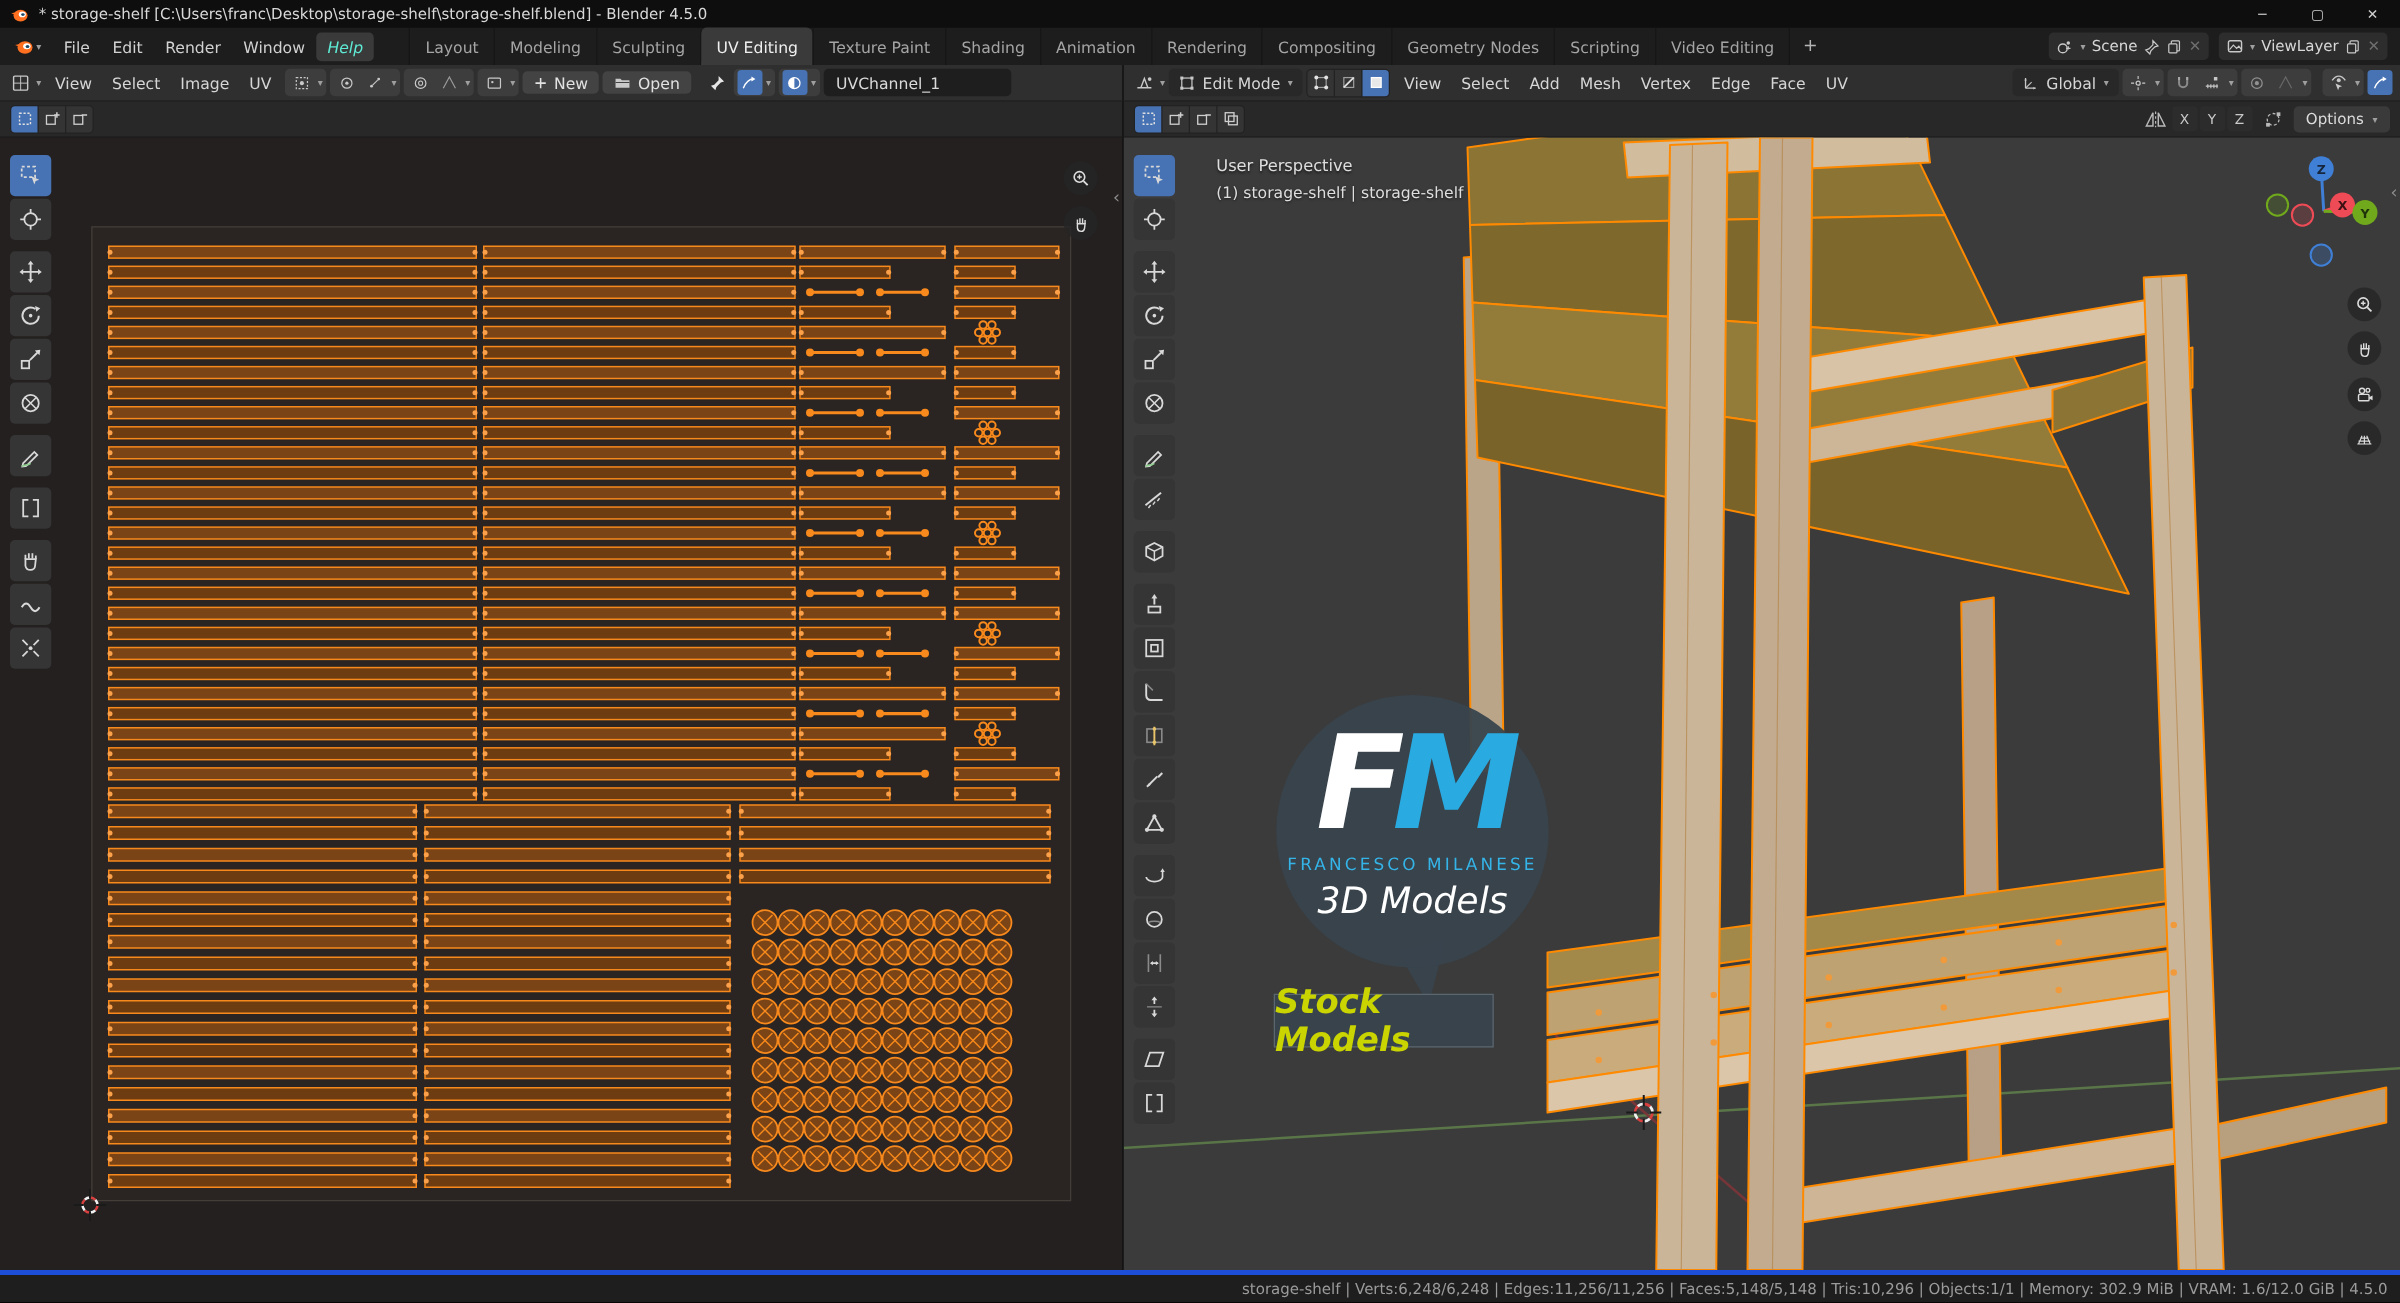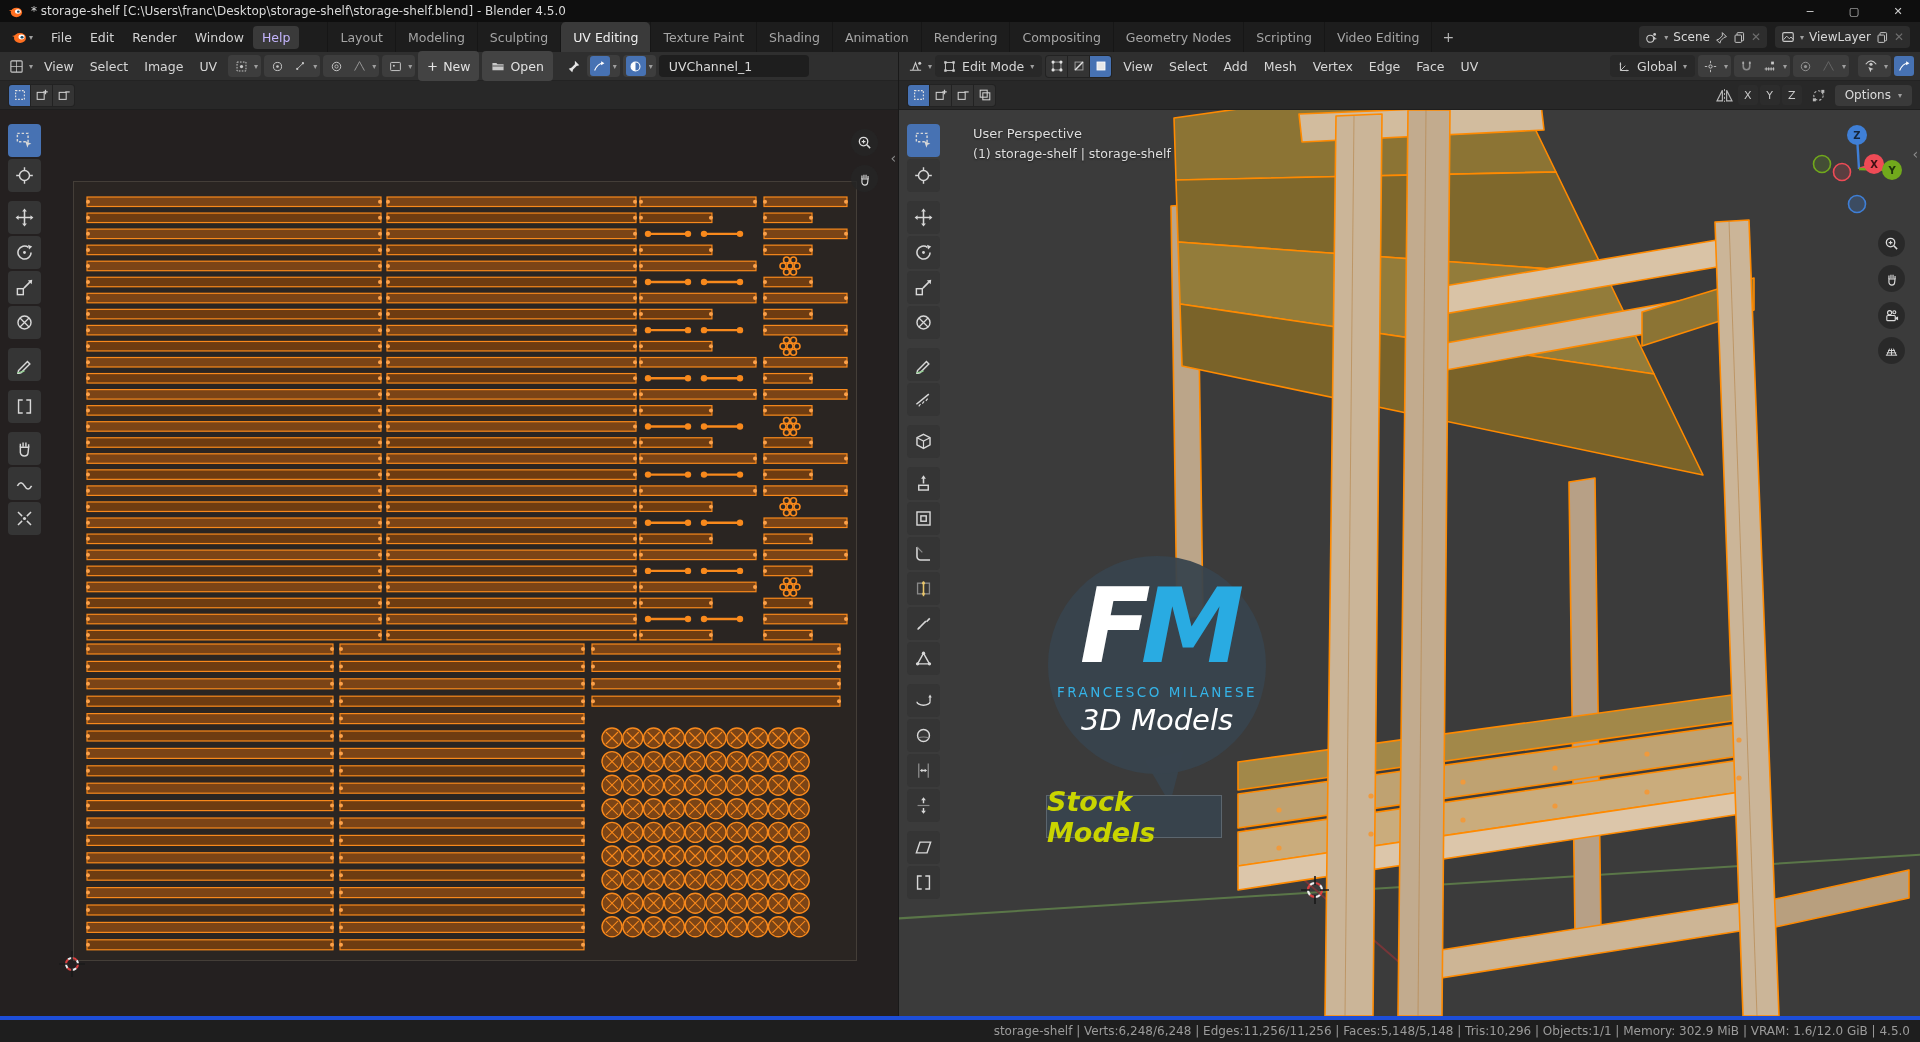--- a/index.html
+++ b/index.html
@@ -12,21 +12,21 @@
   .titlebar .title { font-size:12px; color:#d9d9d9; }
   .wctrls { margin-left:auto; display:flex; height:22px; }
   .wbtn { width:44px; height:22px; display:flex; align-items:center; justify-content:center;
           color:#cfcfcf; font-size:11px; }
 
   
   .menubar { height:30px; background:#1d1d1d; display:flex; align-items:center; padding:0 6px; }
   .appmenu { display:flex; align-items:center; gap:2px; padding:0 5px; height:24px; border-radius:3px; }
   .menus { display:flex; margin-left:4px;justify-content:flex-end; }
   .menu-item { padding:4px 9px; font-size:12.5px; color:#d2d2d2; border-radius:4px; }
-  .menu-item.hl { background:#3a3a3a; color:#c4b5fd; }
+  .menu-item.hl { background:#3a3a3a; color:#5eead4;font-style:italic; }
   .tabs { display:flex; margin-left:28px; height:30px; align-items:stretch; }
   .tab { padding:0 12px; display:flex; align-items:center; font-size:12.5px; color:#a5a5a5;
          border-left:1px solid #161616; }
   .tab:last-child { border-right:1px solid #161616; }
   .tab.active { background:#3a3a3a; color:#efefef; border-radius:5px 5px 0 0; }
   .addtab { padding:0 10px; color:#b5b5b5; font-size:14px; display:flex; align-items:center; }
   .rightwidgets { margin-left:auto; display:flex; gap:8px; margin-right:4px; }
   .widget { display:flex; align-items:center; gap:5px; height:22px; background:#2d2d2d;
             border-radius:4px; padding:0 6px; font-size:12px; color:#d8d8d8; }
   .widget .dim { color:#6f6f6f; }
@@ -37,39 +37,39 @@
   .uv-editor { width:898px; position:relative; }
   .v3d { width:1022px; border-left:1px solid #191919; position:relative; }
 
   .hdr { height:29px; background:#2f2f2f; border-bottom:1px solid #232323;
          display:flex; align-items:center; gap:3px; padding:0 6px; font-size:12.5px; color:#d6d6d6; }
   .hmenu { padding:3px 8px; border-radius:3px; color:#d6d6d6; }
   .hgroup { display:flex; align-items:center; background:#3d3d3d; border-radius:4px; height:22px; padding:0 3px; gap:3px; }
   .hicon { width:20px; height:20px; display:flex; align-items:center; justify-content:center; color:#c9c9c9; }
   .hicon.blue { background:#4772b3; border-radius:3px; color:#fff; }
   .dd { background:#282828; border-radius:4px; height:22px; display:flex; align-items:center; gap:6px; padding:0 8px; }
-  .btn { background:#434343; border-radius:4px; height:30px; display:flex; align-items:center; gap:5px;
+  .btn { background:#434343; border-radius:4px; height:18px; display:flex; align-items:center; gap:5px;
          padding:0 9px; color:#e2e2e2; }
   .field { background:#1e1e1e; border-radius:4px; height:22px; display:flex; align-items:center;
            padding:0 10px; color:#dadada; min-width:150px; }
 
   .toolrow { height:29px; background:#282828; border-bottom:1px solid #1e1e1e;
              display:flex; align-items:center; padding:0 8px; gap:4px; }
   .modegrp { display:flex; gap:1px; background:#222; border-radius:4px; padding:1px; }
   .modebtn { width:21px; height:21px; background:#343434; display:flex; align-items:center; justify-content:center; }
   .modebtn:first-child { border-radius:3px 0 0 3px; } .modebtn:last-child { border-radius:0 3px 3px 0; }
   .modebtn.active { background:#4772b3; }
   .axis-btn { width:20px; height:20px; background:#2c2c2c; border-radius:3px; color:#c9c9c9;
               font-size:11px; display:flex; align-items:center; justify-content:center; }
   .opts { background:#3a3a3a; border-radius:4px; height:21px; display:flex; align-items:center;
           gap:7px; padding:0 10px; font-size:12px; color:#dcdcdc; }
 
   .canvas { position:relative; height:906px; overflow:hidden; }
   .uvcanvas { background:#242020; }
-  .v3dcanvas { background:#3b3b3b;padding-left:27px; }
+  .v3dcanvas { background:#3b3b3b; }
 
   .toolbar { position:absolute; left:8px; top:14px; display:flex; flex-direction:column; z-index:7; }
   .tool-group { display:flex; flex-direction:column; gap:2px; margin-bottom:9px; }
   .tool-btn { width:33px; height:33px; background:#353535; border-radius:4px;
               display:flex; align-items:center; justify-content:center; }
   .tool-btn.active { background:#4772b3; }
 
   .uvsquare { position:absolute; left:73px; top:71px; width:784px; height:780px;
               background:#2a2522; border:1px solid #443e38; }
   .roundbtn { position:absolute; width:27px; height:27px; border-radius:50%;

